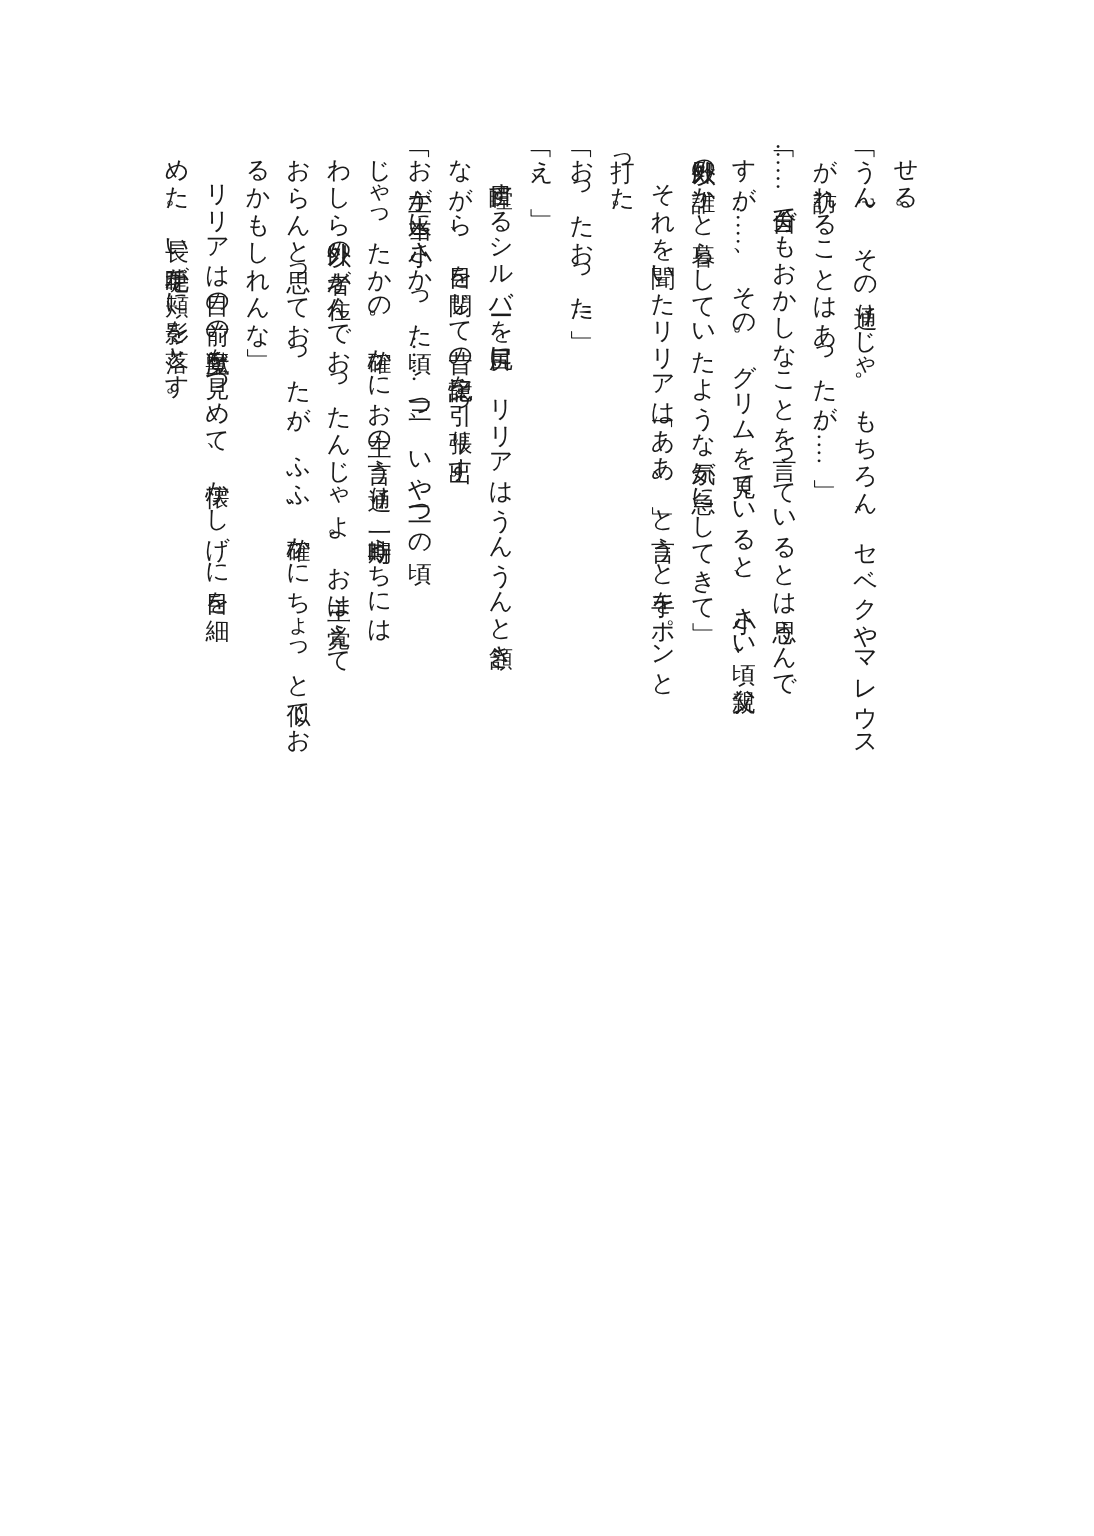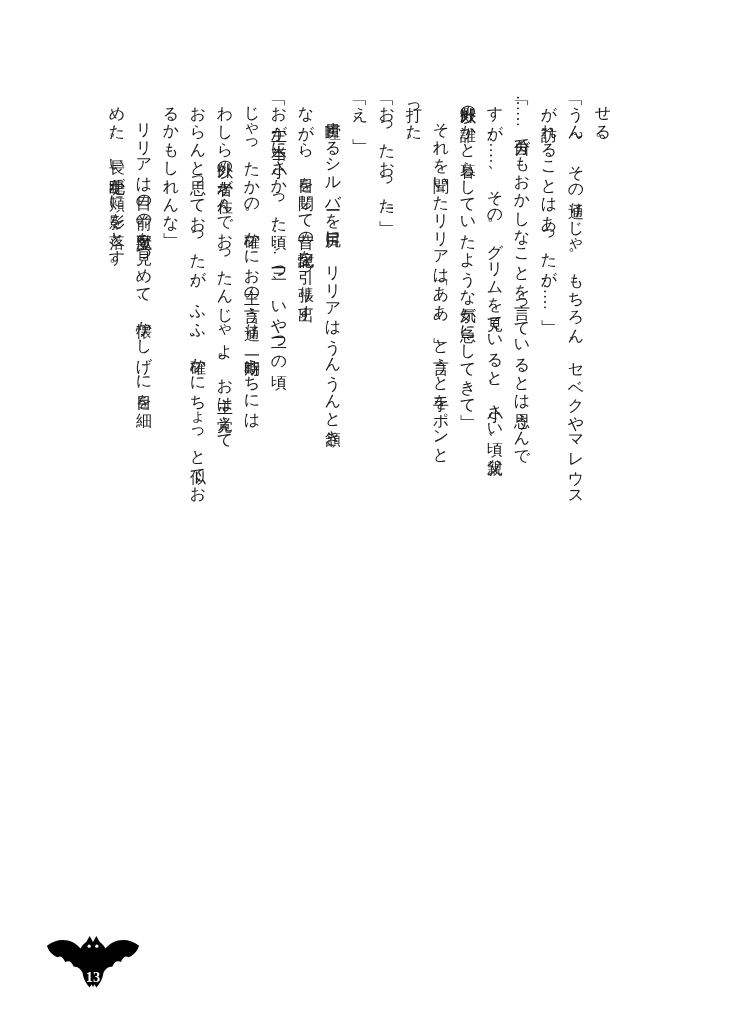--- a/index.html
+++ b/index.html
@@ -76,39 +76,14 @@
     <p>ながら、目を閉じて昔の記憶を引っ張り出す。</p>
     <p>「お主が本当に小さかった頃……三つ、いや二つの頃</p>
     <p>じゃったかの。確かにお主の言う通り、一時期うちには</p>
     <p>わしら以外の者が住んでおったんじゃよ。お主は覚えて</p>
     <p>おらんと思っておったが、ふふ、確かにちょっと似てお</p>
     <p>るかもしれんな」</p>
     <p>　リリアは目の前の魔獣を見つめて、懐かしげに目を細</p>
     <p>めた。長い睫毛が頬に影を落とす。</p>
   </div>
 
-  <div class="footer-ornament">
-    <svg viewBox="0 0 100 60" aria-hidden="true">
-      <path fill="#000000" d="
-        M50,8 L46.5,2 L43,8
-        C40,10 38.5,12 37,15
-        C29,4 13,3 2,12
-        C4,18 8,22 13,24
-        C16,22 19,24 21,29
-        C25,27 28,29 30,34
-        C34,33 37,36 39,40
-        C40,47 43,52 46.5,55.5
-        L48.5,52.5 L50,55 L51.5,52.5 L53.5,55.5
-        C57,52 60,47 61,40
-        C63,36 66,33 70,34
-        C72,29 75,27 79,29
-        C81,24 84,22 87,24
-        C92,22 96,18 98,12
-        C87,3 71,4 63,15
-        C61.5,12 60,10 57,8
-        L53.5,2 L50,8 Z"></path>
-      <circle cx="46" cy="12.5" r="1.7" fill="#ffffff"></circle>
-      <circle cx="54" cy="12.5" r="1.7" fill="#ffffff"></circle>
-      <text class="bat-page-number" x="50" y="50" text-anchor="middle">13</text>
-    </svg>
-  </div>
 
 </div>
 
 </body></html>

